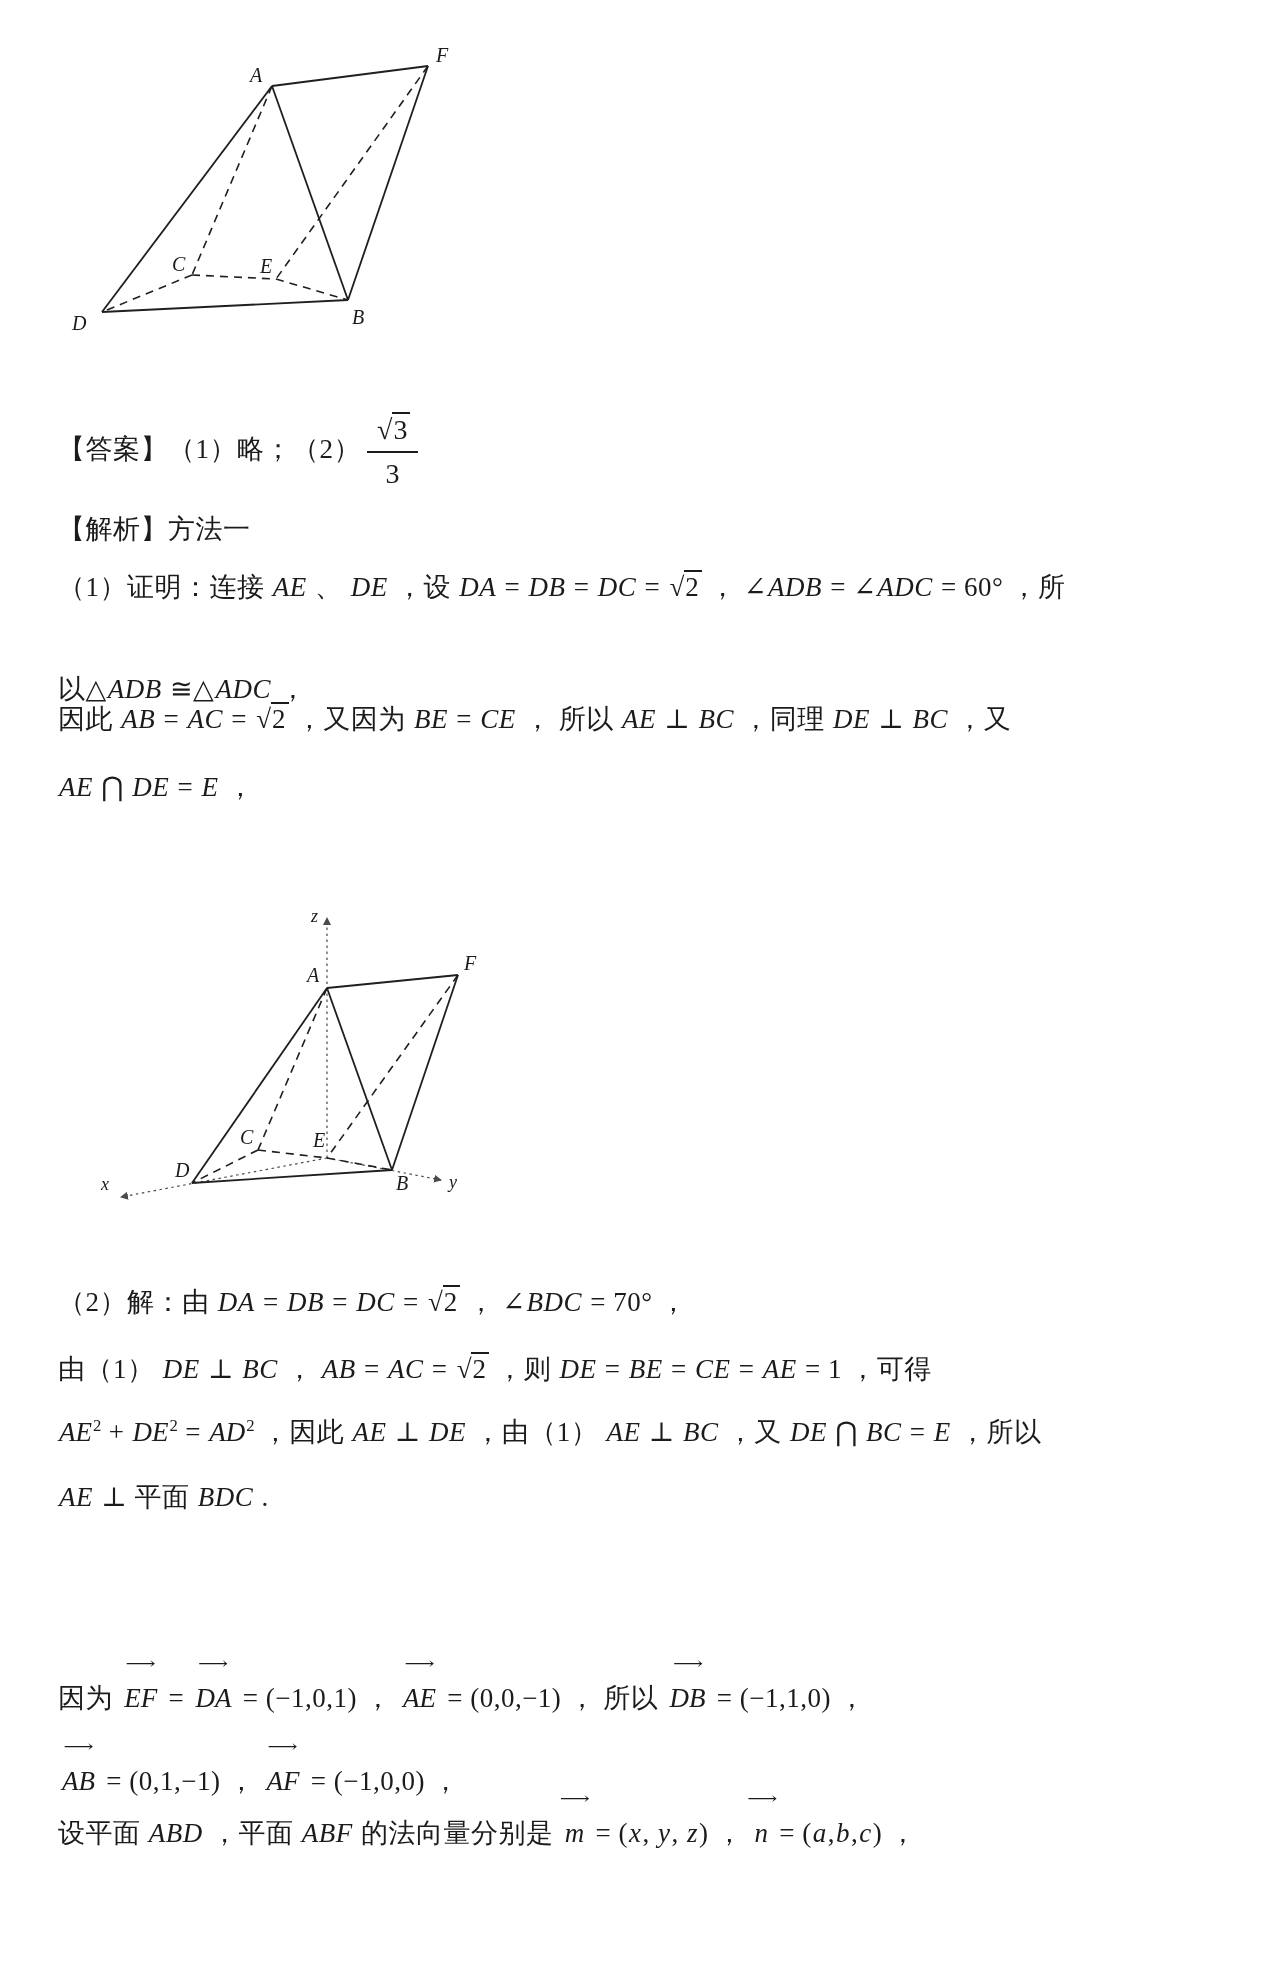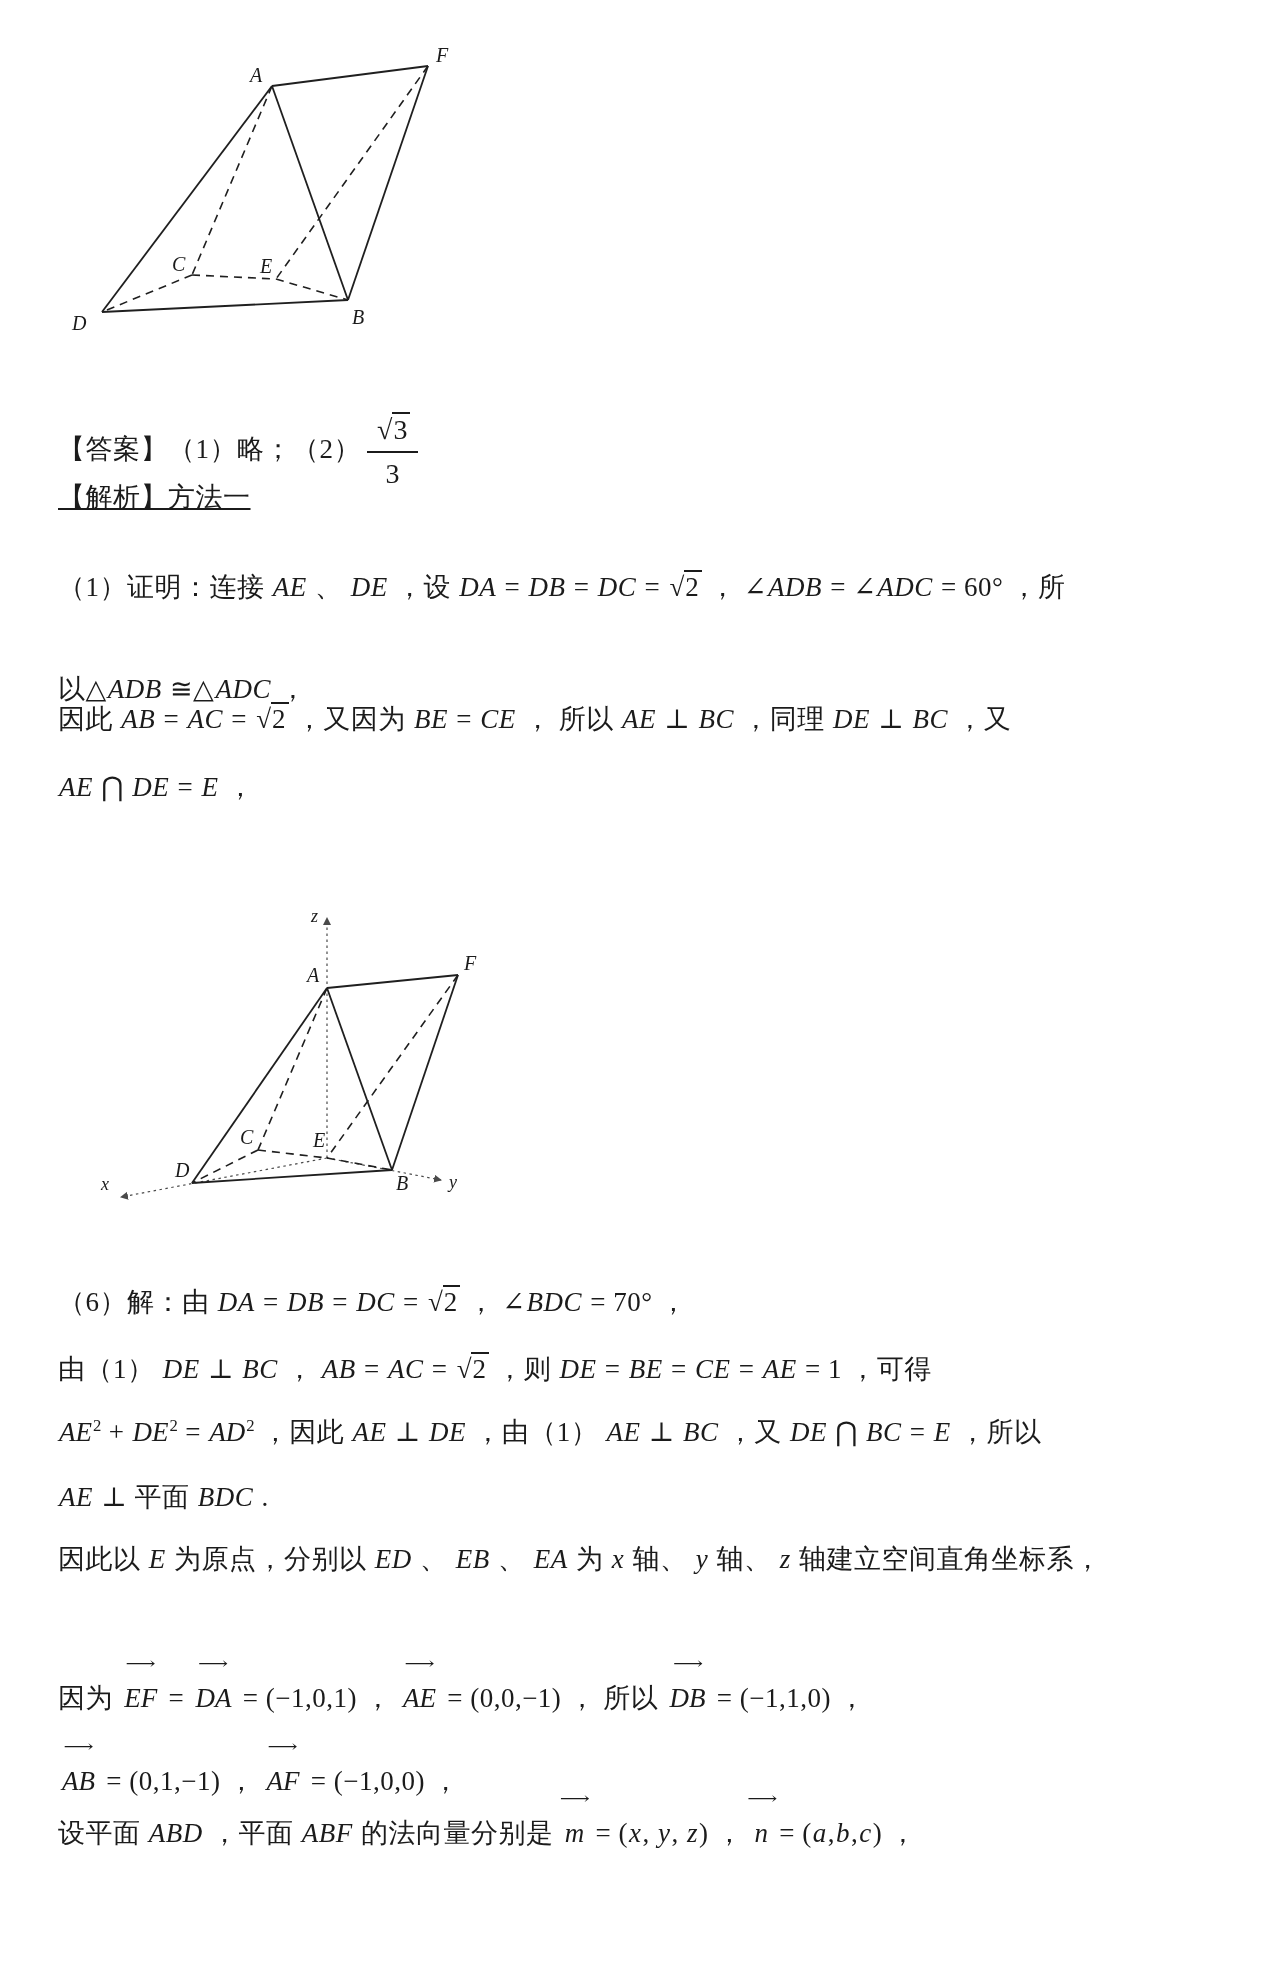--- a/index.html
+++ b/index.html
@@ -113,28 +113,27 @@
       <text class="vlabel" x="379" y="70">F</text>
       <text class="vlabel" x="155" y="244">C</text>
       <text class="vlabel" x="228" y="247">E</text>
       <text class="vlabel" x="90" y="277">D</text>
       <text class="vlabel" x="311" y="290">B</text>
     </svg>
   </div>
 
   <div id="lines-root">
       <div class="line" style="top: 410px;"><span class="tx"><span>【答案】（1）略；（2）</span></span><span class="frac"><span class="num"><span class="sqrt"><span class="sq-r">√</span><span class="sq-c">3</span></span></span><span class="den"><span class="tx"><span>3</span></span></span></span></div>
-      <div class="line" style="top: 480px; text-decoration: underline;"><span class="tx"><span>【解析】方法一</span></span></div>
+      <div class="line" style="top: 512px;"><span class="tx"><span>【解析】方法一</span></span></div>
       <div class="line" style="top: 570px;"><span class="tx"><span>（1）证明：连接 </span><i>AE</i><span> 、 </span><i>DE</i><span> ，设 </span><i>DA</i><span> = </span><i>DB</i><span> = </span><i>DC</i><span> = </span></span><span class="sqrt"><span class="sq-r">√</span><span class="sq-c">2</span></span><span class="tx"><span> ， ∠</span><i>ADB</i><span> = ∠</span><i>ADC</i><span> = 60° ，所</span></span></div>
       <div class="line" style="top: 672px;"><span class="tx"><span>以△</span><i>ADB</i><span> ≅△</span><i>ADC</i><span> ，</span></span></div>
       <div class="line" style="top: 702px;"><span class="tx"><span>因此 </span><i>AB</i><span> = </span><i>AC</i><span> = </span></span><span class="sqrt"><span class="sq-r">√</span><span class="sq-c">2</span></span><span class="tx"><span> ，又因为 </span><i>BE</i><span> = </span><i>CE</i><span> ，  所以 </span><i>AE</i><span> ⊥ </span><i>BC</i><span> ，同理 </span><i>DE</i><span> ⊥ </span><i>BC</i><span> ，又</span></span></div>
       <div class="line" style="top: 770px;"><span class="tx"><i>AE</i><span> ⋂ </span><i>DE</i><span> = </span><i>E</i><span> ，</span></span></div>
-      <div class="line" style="top: 1285px;"><span class="tx"><span>（6）解：由 </span><i>DA</i><span> = </span><i>DB</i><span> = </span><i>DC</i><span> = </span></span><span class="sqrt"><span class="sq-r">√</span><span class="sq-c">2</span></span><span class="tx"><span> ， ∠</span><i>BDC</i><span> = 70° ，</span></span></div>
+      <div class="line" style="top: 1285px;"><span class="tx"><span>（2）解：由 </span><i>DA</i><span> = </span><i>DB</i><span> = </span><i>DC</i><span> = </span></span><span class="sqrt"><span class="sq-r">√</span><span class="sq-c">2</span></span><span class="tx"><span> ， ∠</span><i>BDC</i><span> = 70° ，</span></span></div>
       <div class="line" style="top: 1352px;"><span class="tx"><span>由（1） </span><i>DE</i><span> ⊥ </span><i>BC</i><span> ， </span><i>AB</i><span> = </span><i>AC</i><span> = </span></span><span class="sqrt"><span class="sq-r">√</span><span class="sq-c">2</span></span><span class="tx"><span> ，则 </span><i>DE</i><span> = </span><i>BE</i><span> = </span><i>CE</i><span> = </span><i>AE</i><span> = 1 ，可得</span></span></div>
       <div class="line" style="top: 1415px;"><span><i>AE</i><sup>2</sup></span><span class="tx"><span> + </span></span><span><i>DE</i><sup>2</sup></span><span class="tx"><span> = </span></span><span><i>AD</i><sup>2</sup></span><span class="tx"><span> ，因此 </span><i>AE</i><span> ⊥ </span><i>DE</i><span> ，由（1） </span><i>AE</i><span> ⊥ </span><i>BC</i><span> ，又 </span><i>DE</i><span> ⋂ </span><i>BC</i><span> = </span><i>E</i><span> ，所以</span></span></div>
       <div class="line" style="top: 1480px;"><span class="tx"><i>AE</i><span> ⊥ 平面 </span><i>BDC</i><span> .</span></span></div>
-      <div class="line" style="top: 1542px;"><span class="tx"><span>因此以 </span><i>E</i><span> 为原点，分别以 </span><i>ED</i><span> 、 </span><i>EB</i><span> 、 </span><i>EA</i><span> 为 </span><i>x</i><span> 轴、 </span><i>y</i><span> 轴、 </span><i>z</i><span> 轴建立空间直角坐标系，</span></span></div>
       <div class="line" style="top: 1665px;"><span class="tx"><span>因为 </span></span><span class="vec"><i>EF</i></span><span class="tx"><span> = </span></span><span class="vec"><i>DA</i></span><span class="tx"><span> = (−1,0,1) ，  </span></span><span class="vec"><i>AE</i></span><span class="tx"><span> = (0,0,−1) ，  所以 </span></span><span class="vec"><i>DB</i></span><span class="tx"><span> = (−1,1,0) ，</span></span></div>
       <div class="line" style="top: 1737px; margin-top: 11px;"><span class="vec"><i>AB</i></span><span class="tx"><span> = (0,1,−1) ，  </span></span><span class="vec"><i>AF</i></span><span class="tx"><span> = (−1,0,0) ，</span></span></div>
       <div class="line" style="top: 1800px;"><span class="tx"><span>设平面 </span><i>ABD</i><span> ，平面 </span><i>ABF</i><span> 的法向量分别是 </span></span><span class="vec"><i>m</i></span><span class="tx"><span> = (</span><i>x</i><span>, </span><i>y</i><span>, </span><i>z</i><span>) ，  </span></span><span class="vec"><i>n</i></span><span class="tx"><span> = (</span><i>a</i><span>,</span><i>b</i><span>,</span><i>c</i><span>) ，</span></span></div>
     </div>
 
 </div>
 
 </body></html>

